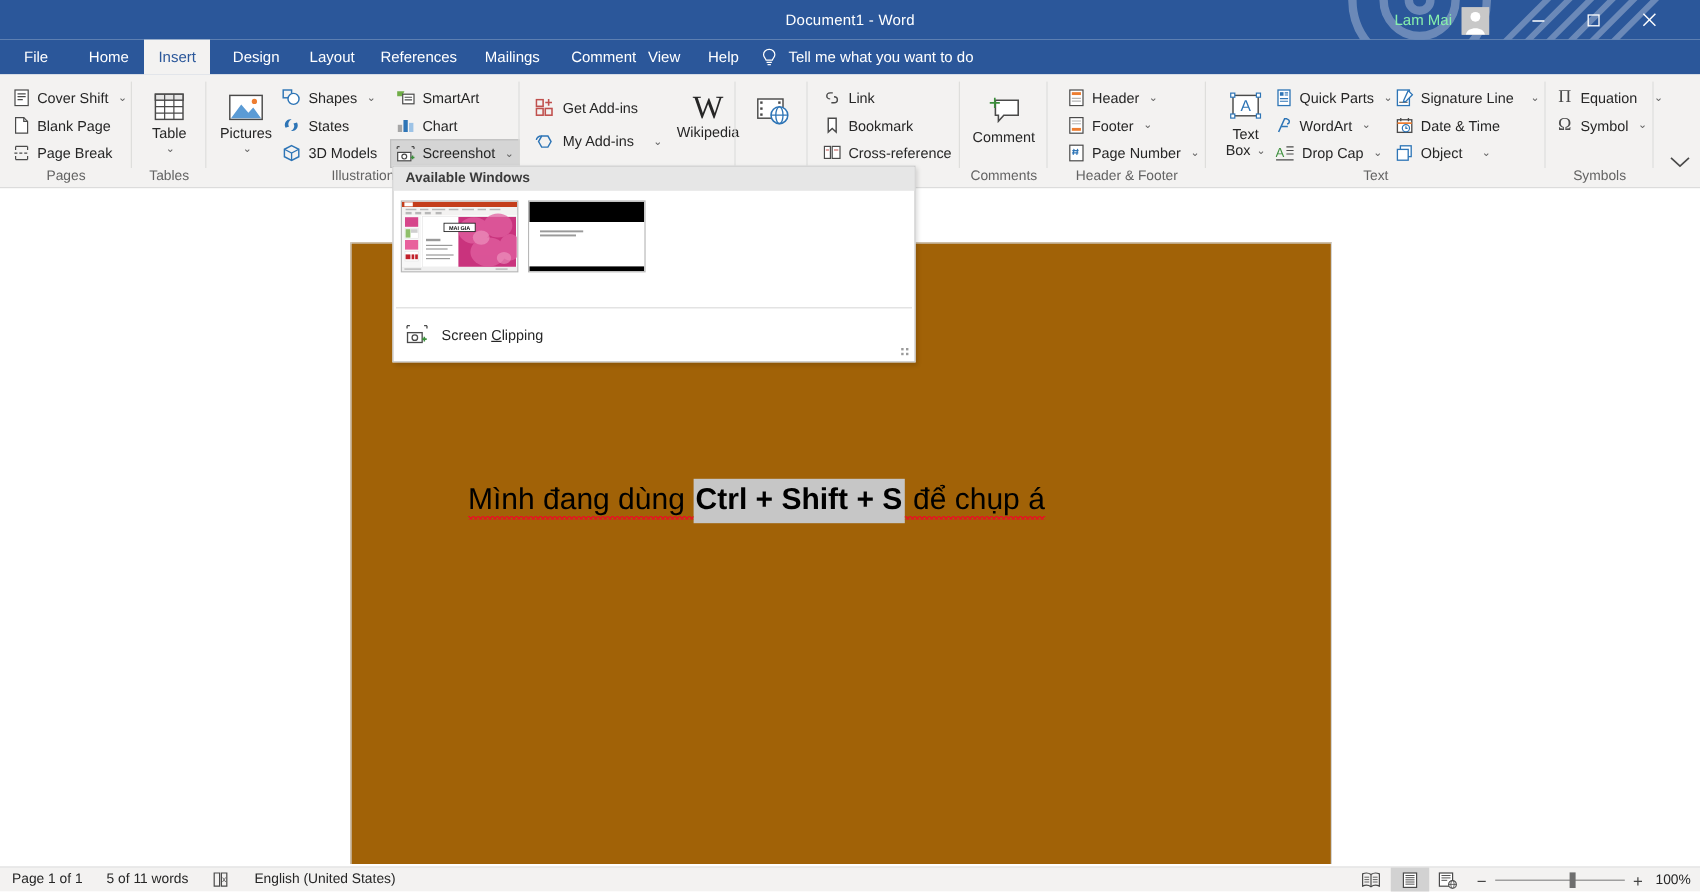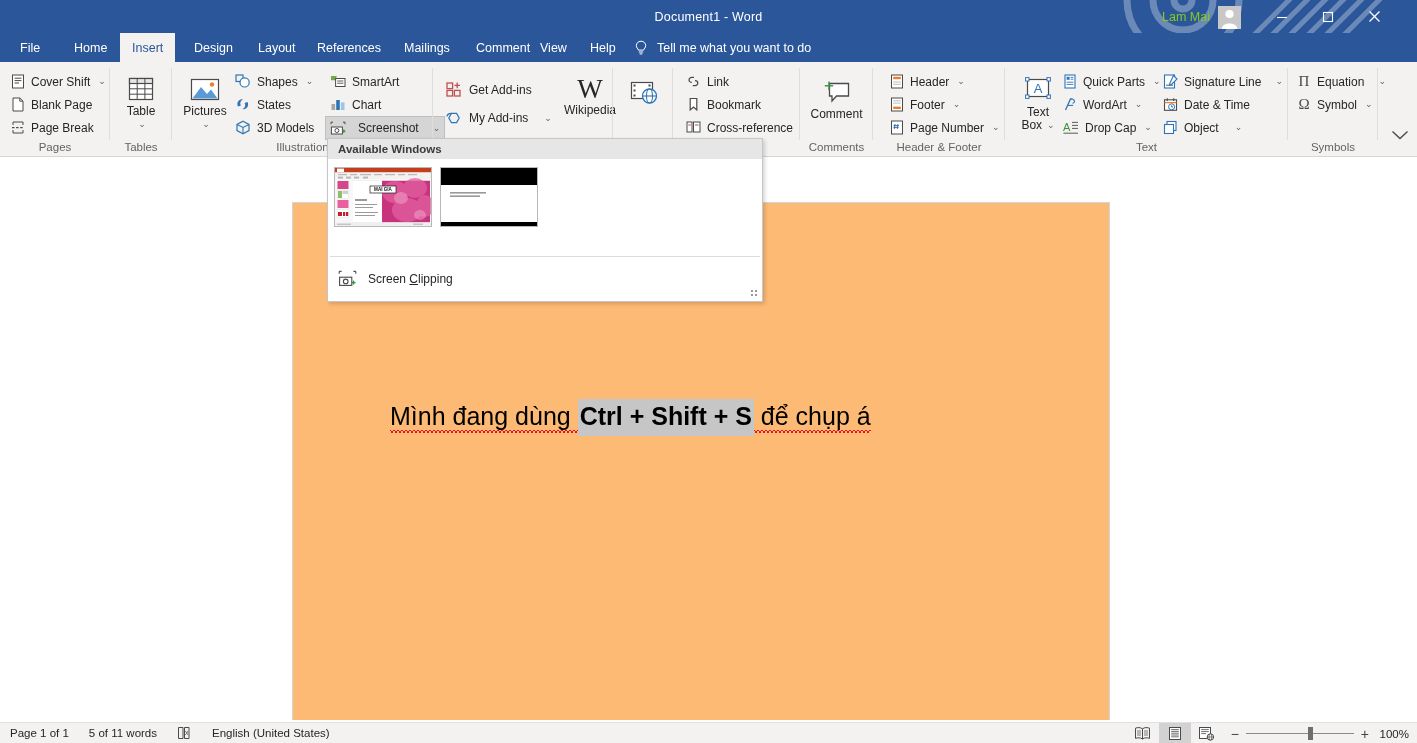--- a/index.html
+++ b/index.html
@@ -20,21 +20,21 @@
   }
   .tb-deco { position:absolute; right:0; top:-46px; width:330px; height:110px; opacity:.30; }
   .title-text {
     position:absolute; left:0; top:0; width:1417px; height:33px;
     display:flex; align-items:center; justify-content:center;
     color:#ffffff; font-size:12.5px; letter-spacing:.2px;
   }
   .win-user {
     position:absolute; right:176px; top:6px; height:22px;
     display:flex; align-items:center; gap:8px;
-    color:#84cc16; font-size:12.5px;
+    color:#86efac; font-size:12.5px;
   }
   .avatar {
     width:23px; height:23px; background:#c8c8c8; display:block;
     position:relative;
   }
   .avatar svg { display:block; }
   .wbtn {
     position:absolute; top:0; width:46px; height:33px;
     display:flex; align-items:center; justify-content:center;
     color:#fff;
@@ -94,21 +94,21 @@
   }
   .qbtn { width:26px; height:26px; display:flex; align-items:center; justify-content:center; }
 
   
   .docarea {
     position:absolute; left:0; top:157px; width:1417px; height:563px;
     background:#ffffff;
   }
   .page {
     position:absolute; left:292px; top:45px; width:818px; height:518px;
-    background:#fdba74; border:1px solid #d4d4d4; border-bottom:none;
+    background:#a16207; border:1px solid #d4d4d4; border-bottom:none;
     box-shadow:0 0 0 0 rgba(0,0,0,0);
   }
   .doctext {
     position:absolute; left:97px; top:198px; width:660px;
     font-family:"Liberation Sans", sans-serif;
     font-size:25px; line-height:1.25; color:#000; white-space:nowrap;
   }
   .sq { position:relative; }
   .sq::after {
     content:""; position:absolute; left:0; right:0; bottom:-3px; height:3px;
@@ -342,21 +342,21 @@
           <span>SmartArt</span>
         </div>
         <div class="small-item">
           <svg width="16" height="15" viewBox="0 0 16 15">
             <rect x="1.5" y="7" width="3.6" height="6" fill="#a6a6a6"></rect>
             <rect x="6.2" y="3" width="3.6" height="10" fill="#2e75b6"></rect>
             <rect x="10.9" y="5.4" width="3.6" height="7.6" fill="#9dc3e6"></rect>
           </svg>
           <span>Chart</span>
         </div>
-        <div class="small-item" style="background:#d5d5d5; border:1px solid #bfbfbf; height:24px; margin-left:-2px; padding:0 4px;gap:12px;">
+        <div class="small-item" style="background:#d5d5d5; border:1px solid #bfbfbf; height:24px; margin-left:-2px; padding:0 4px;">
           <svg width="16" height="15" viewBox="0 0 16 15">
             <path d="M1 1.2 L4 1.2 M1 1.2 L1 4 M15 1.2 L12 1.2 M15 1.2 L15 4" fill="none" stroke="#4a4a4a" stroke-width="1" stroke-dasharray="2 1.3"></path>
             <rect x="1.4" y="6" width="11" height="7" fill="#fff" stroke="#4a4a4a" stroke-width="1"></rect>
             <circle cx="6.9" cy="9.5" r="2" fill="none" stroke="#4a4a4a" stroke-width="1"></circle>
             <line x1="12.2" y1="10.2" x2="15.4" y2="10.2" stroke="#3c8f3c" stroke-width="1.2"></line>
             <line x1="13.8" y1="8.6" x2="13.8" y2="11.8" stroke="#3c8f3c" stroke-width="1.2"></line>
           </svg>
           <span>Screenshot</span>
           <span class="chev">⌄</span>
         </div>

